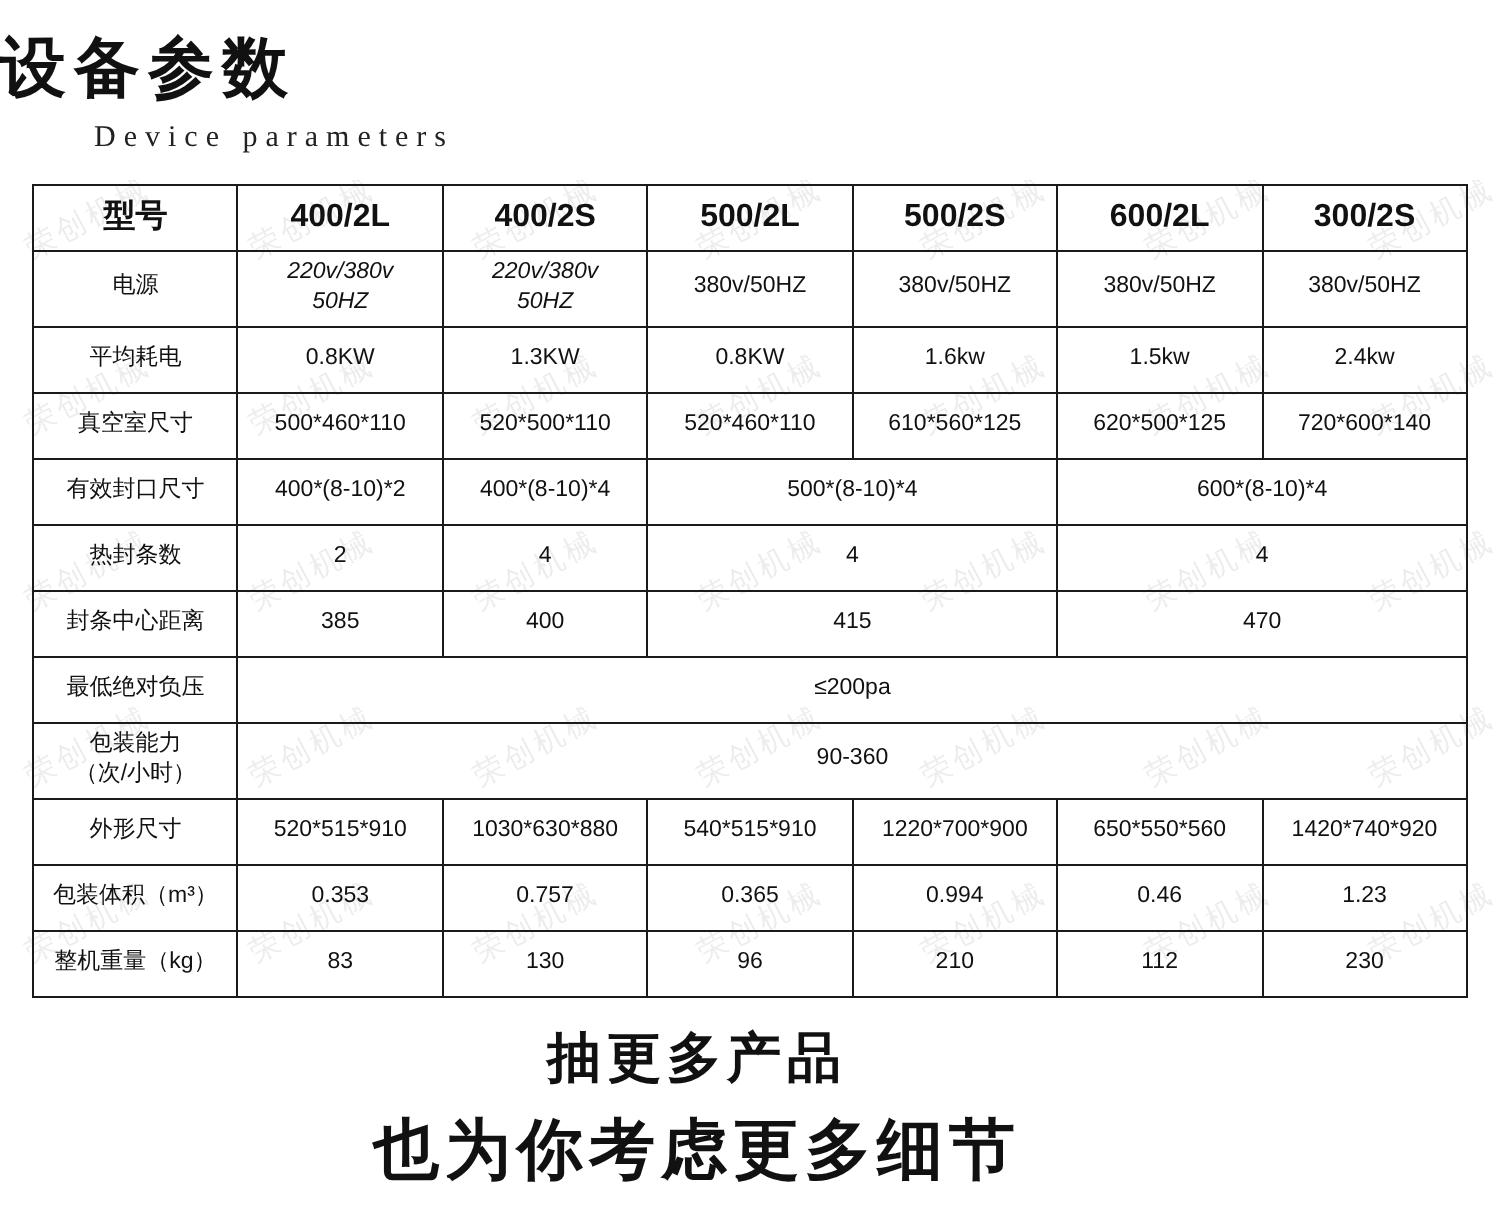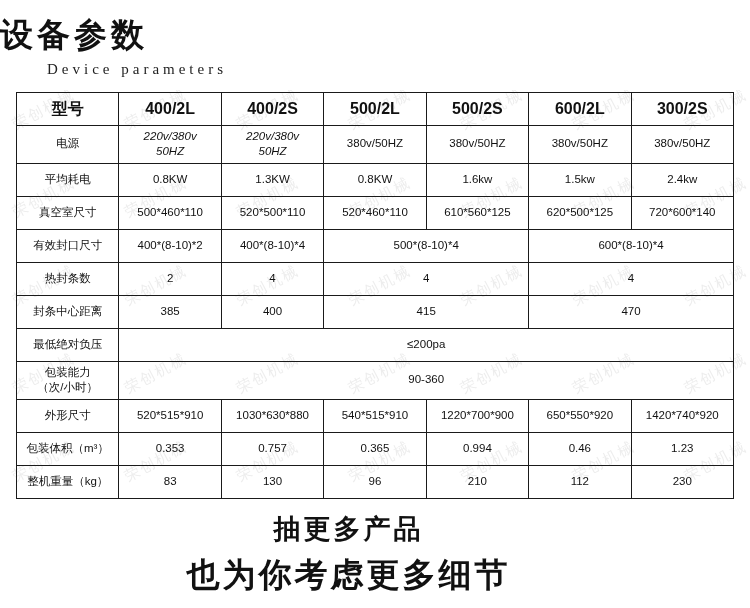--- a/index.html
+++ b/index.html
@@ -235,21 +235,21 @@
           <tr>
             <td class="rowhead">包装能力<br>（次/小时）</td>
             <td colspan="6">90-360</td>
           </tr>
           <tr>
             <td class="rowhead">外形尺寸</td>
             <td>520*515*910</td>
             <td>1030*630*880</td>
             <td>540*515*910</td>
             <td>1220*700*900</td>
-            <td>650*550*920</td>
+            <td>650*550*560</td>
             <td>1420*740*920</td>
           </tr>
           <tr>
             <td class="rowhead">包装体积（m³）</td>
             <td>0.353</td>
             <td>0.757</td>
             <td>0.365</td>
             <td>0.994</td>
             <td>0.46</td>
             <td>1.23</td>

